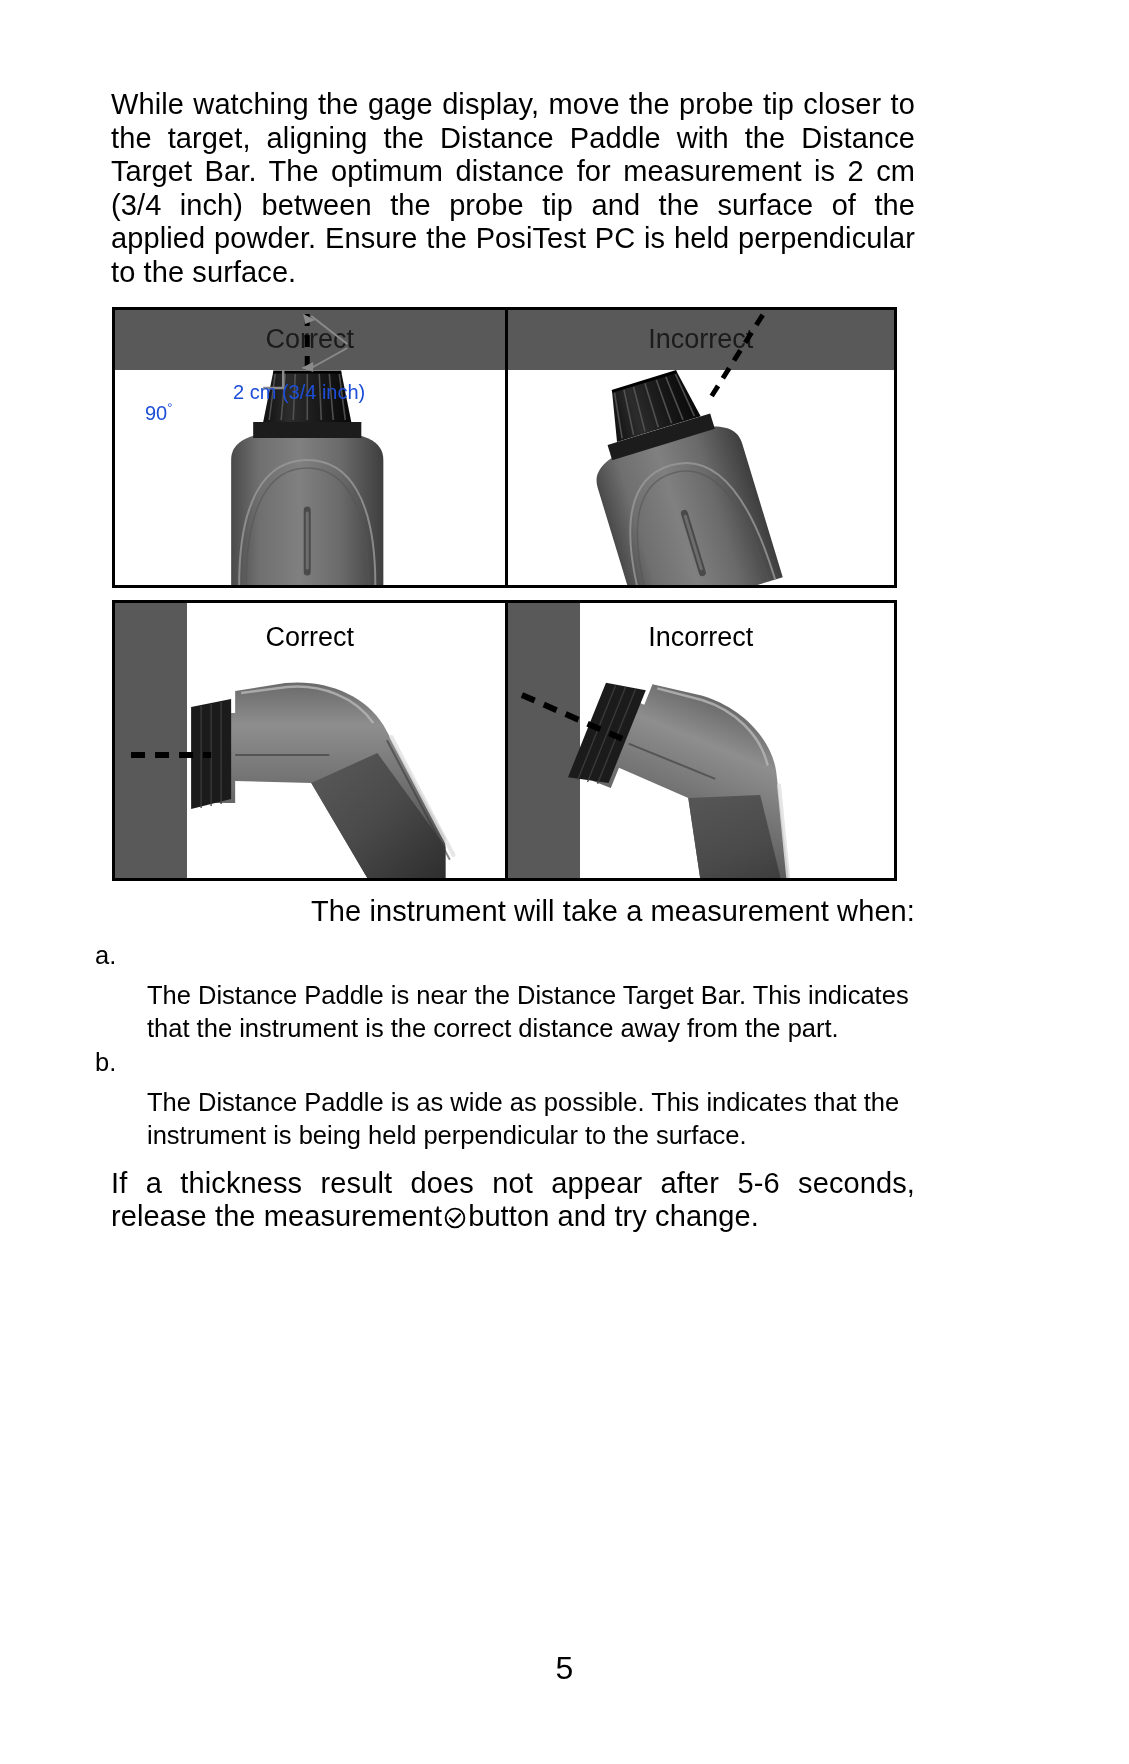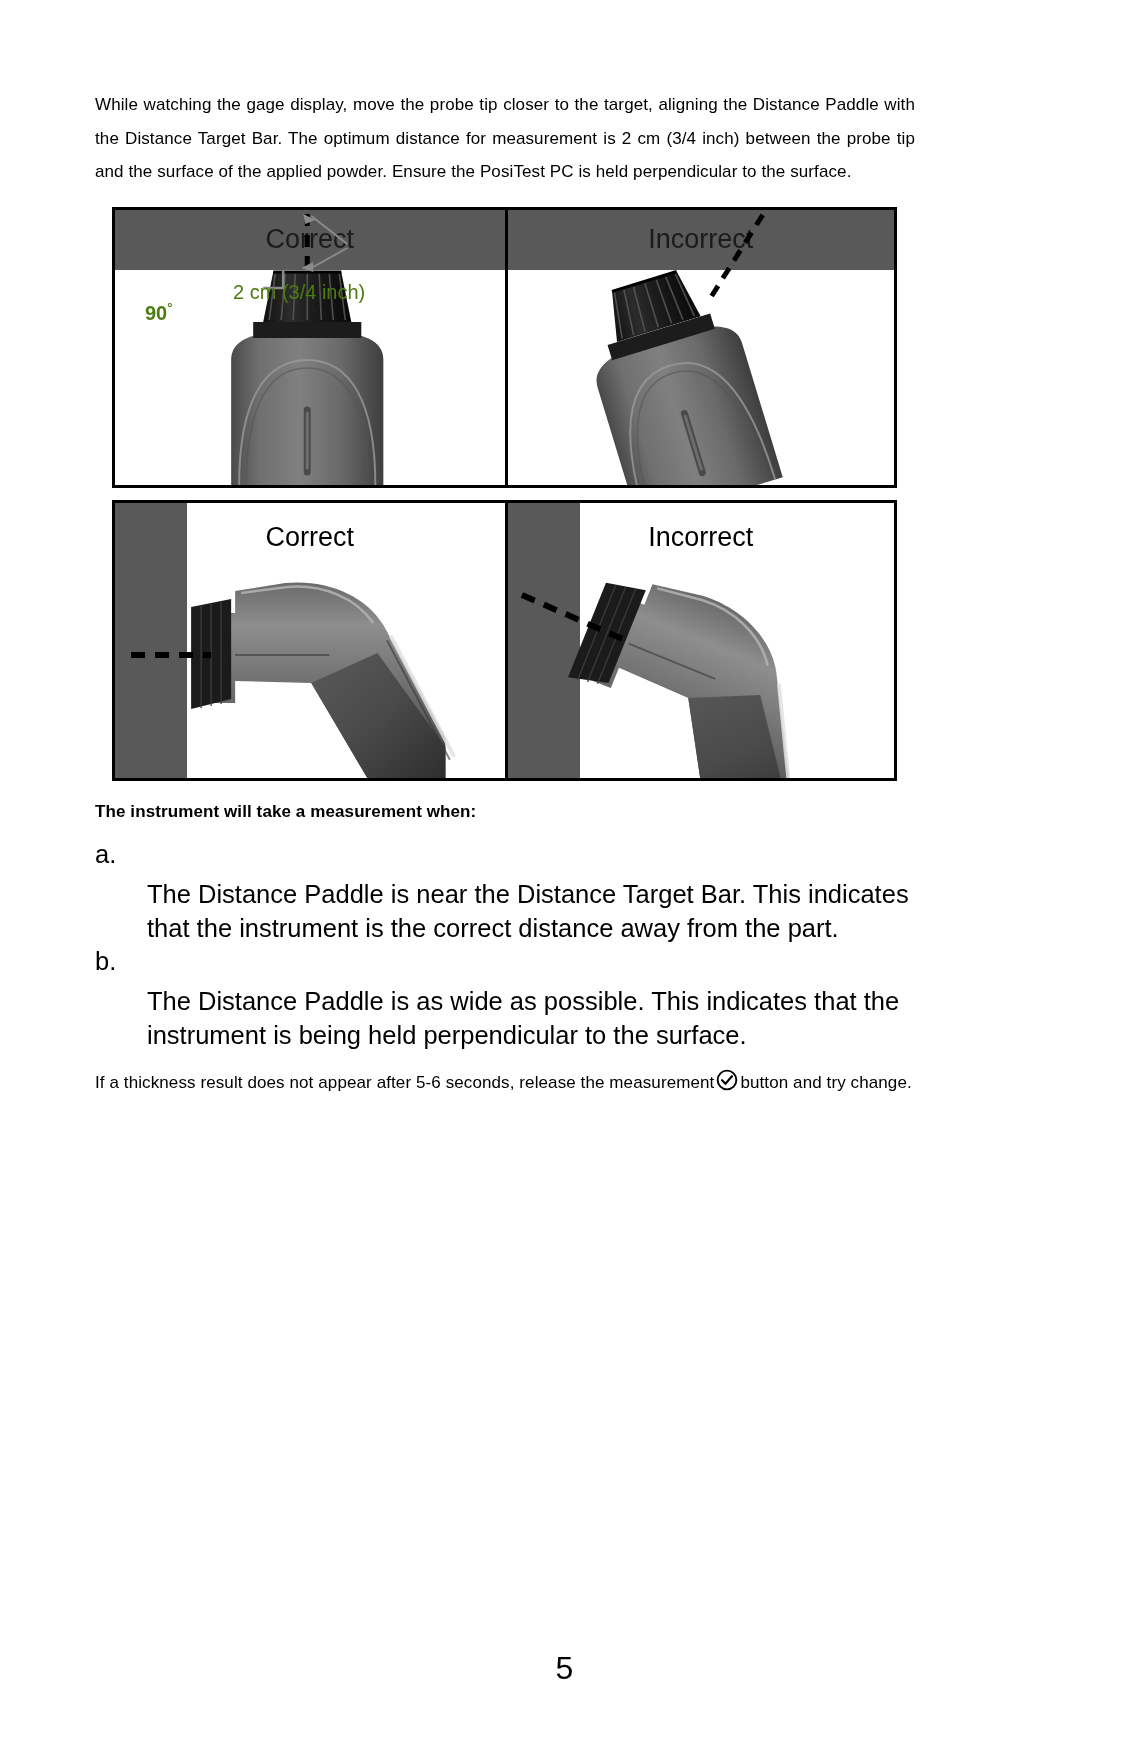--- a/index.html
+++ b/index.html
@@ -24,27 +24,27 @@
   }
   .content {
     position: absolute;
     left: 95px;
     top: 88px;
     width: 820px;
   }
 
   
   p.body-par {
-    margin: 0 0 18px 0;
-    font-size: 17px;
+    margin: 0 0 18px 16px;
+    font-size: 29px;
     line-height: 33.5px;
     text-align: justify;
     letter-spacing: 0.1px;
   }
-  p.body-par.nojust { text-align: left; font-weight: bold; }
+  p.body-par.nojust { text-align: right; }
   p.body-par.tight { margin-bottom: 10px; }
 
   
   .list-block {
     margin: 0 0 14px 0;
   }
   .list-row {
     display: flex;
     align-items: flex-start;
     font-size: 25.5px;
@@ -141,21 +141,21 @@
     left: 0; top: 0;
     width: 100%;
     height: 100%;
     z-index: 3;
   }
   .fig-note {
     position: absolute;
     z-index: 5;
     font-size: 20px;
     line-height: 24px;
-    color: #4d7c0f;
+    color: #1d4ed8;
     white-space: nowrap;
   }
   .fig-note-deg {
     font-size: 20px;
   }
   .fig-note-deg sup { font-size: 13px; }
 
   
   .page-number {
     position: absolute;
@@ -225,21 +225,21 @@
           <line x1="192" y1="58" x2="192" y2="-2" stroke="#000000" stroke-width="5" stroke-dasharray="12 9"></line>
 
           <polyline points="148,78 168,78 168,60" fill="none" stroke="#8a8a8a" stroke-width="2.5"></polyline>
 
           <path d="M196 6 L232 34" stroke="#8a8a8a" stroke-width="2" fill="none"></path>
           <path d="M196 58 L232 38" stroke="#8a8a8a" stroke-width="2" fill="none"></path>
           <path d="M188 4 L200 10 L190 14 Z" fill="#8a8a8a"></path>
           <path d="M186 58 L198 52 L198 62 Z" fill="#8a8a8a"></path>
         </svg>
 
-        <div class="fig-note fig-note-deg" style="left:30px; top:86px;font-weight:bold;"><span>90</span><sup>°</sup></div>
+        <div class="fig-note fig-note-deg" style="left:30px; top:86px;"><span>90</span><sup>°</sup></div>
 
         <div class="fig-note" style="left:118px; top:70px;">2 cm (3/4 inch)</div>
       </div>
 
       <div class="fig-half right">
         <div class="band"></div>
         <div class="band-label">Incorrect</div>
 
         <svg class="fig-art" viewBox="0 0 389 275" preserveAspectRatio="none">
           <defs>

